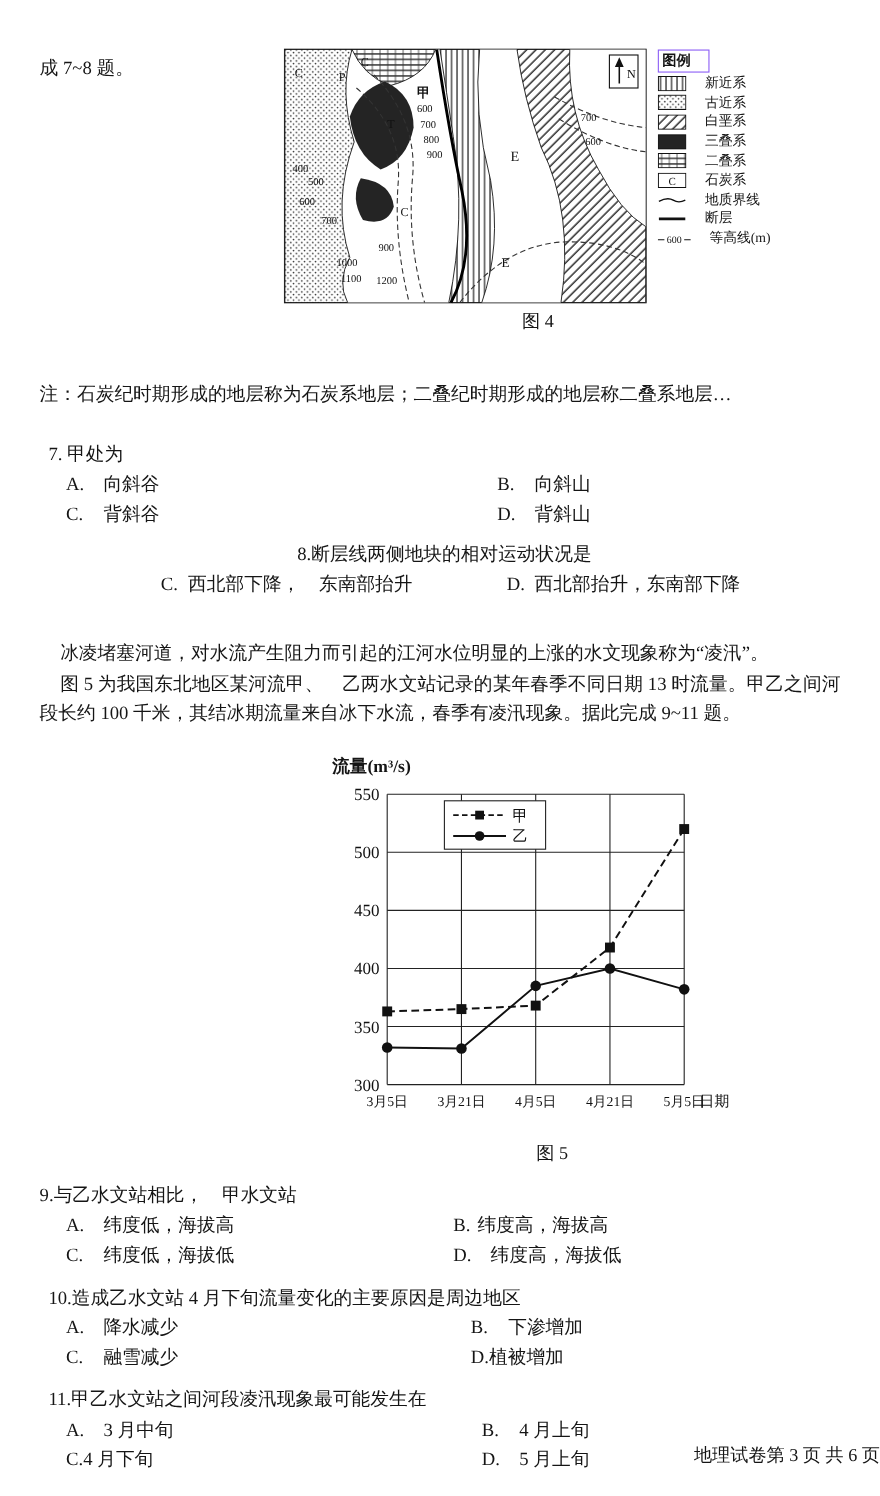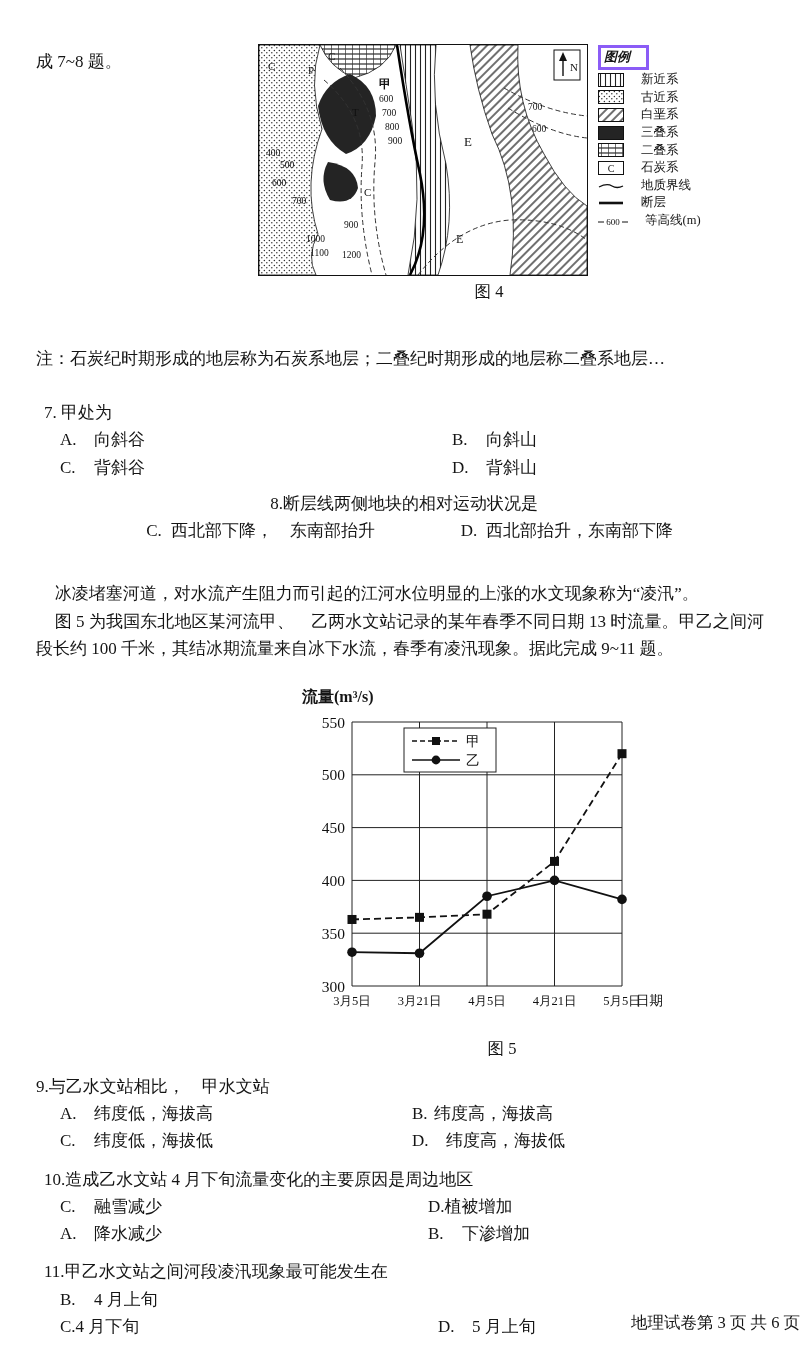--- a/index.html
+++ b/index.html
@@ -10,21 +10,21 @@
     color: #151515; font-size: 17px;
   }
   .page { position: relative; width: 800px; height: 1360px; padding: 44px 36px 60px; overflow: hidden; }
 
   
   .fig-row { position: relative; }
   .top-line { position: absolute; left: 0; top: 6px; }
   .fig4 { margin-left: 222px; width: 462px; }
   .map-legend-row { display: flex; gap: 10px; align-items: flex-start; }
   .geo-legend { width: 116px; display: flex; flex-direction: column; gap: 2px; font-size: 12.5px; padding-top: 1px; }
-  .legend-title { font-weight: bold; font-size: 13px; border: 3px solid #8b5cf6; padding: 0 16px 1px 3px; width: fit-content; font-style: italic; }
+  .legend-title { font-weight: bold; font-size: 13px; border: 1px solid #8b5cf6; padding: 0 16px 1px 3px; width: fit-content; }
   .legend-item { display: flex; align-items: center; gap: 17px; line-height: 1.25; }
   .legend-item .sw { flex: 0 0 auto; }
   .fig-caption { text-align: center; margin-top: 5px; font-size: 16.5px; }
 
   .note { margin-top: 44px; }
 
   
   .question .stem { padding-left: 8px; line-height: 1.55; }
   .q7 { margin-top: 30px; }
   .q8 { margin-top: 10px; text-align: center; }
@@ -283,34 +283,35 @@
       <div class="opt-left" style="width:352px;"><span class="olabel">C.</span><span>纬度低，海拔低</span></div>
       <div><span class="olabel">D.</span><span>纬度高，海拔低</span></div>
     </div>
   </div>
 
   <div class="question q10">
     <div class="stem">
       <span>10.</span><span>造成乙水文站 4 月下旬流量变化的主要原因是周边地区</span>
     </div>
     <div class="opt-row">
+      <div class="opt-left" style="width:368px;"><span class="olabel">A.</span><span>降水减少</span></div>
+      <div><span class="olabel">B.</span><span>下渗增加</span></div>
+    </div>
+    <div class="opt-row">
       <div class="opt-left" style="width:368px;"><span class="olabel">C.</span><span>融雪减少</span></div>
       <div><span class="olabel" style="min-width:10px;">D.</span><span>植被增加</span></div>
-    </div>
-    <div class="opt-row">
-      <div class="opt-left" style="width:368px;"><span class="olabel">A.</span><span>降水减少</span></div>
-      <div><span class="olabel">B.</span><span>下渗增加</span></div>
     </div>
   </div>
 
   <div class="question q11">
     <div class="stem">
       <span>11.</span><span>甲乙水文站之间河段凌汛现象最可能发生在</span>
     </div>
     <div class="opt-row">
+      <div class="opt-left" style="width:378px;"><span class="olabel">A.</span><span>3 月中旬</span></div>
       <div><span class="olabel">B.</span><span>4 月上旬</span></div>
     </div>
     <div class="opt-row">
       <div class="opt-left" style="width:378px;"><span class="olabel" style="min-width:14px;">C.</span><span>4 月下旬</span></div>
       <div><span class="olabel">D.</span><span>5 月上旬</span></div>
     </div>
   </div>
 
   <div class="footer">地理试卷第 3 页 共 6 页</div>
 </div>

